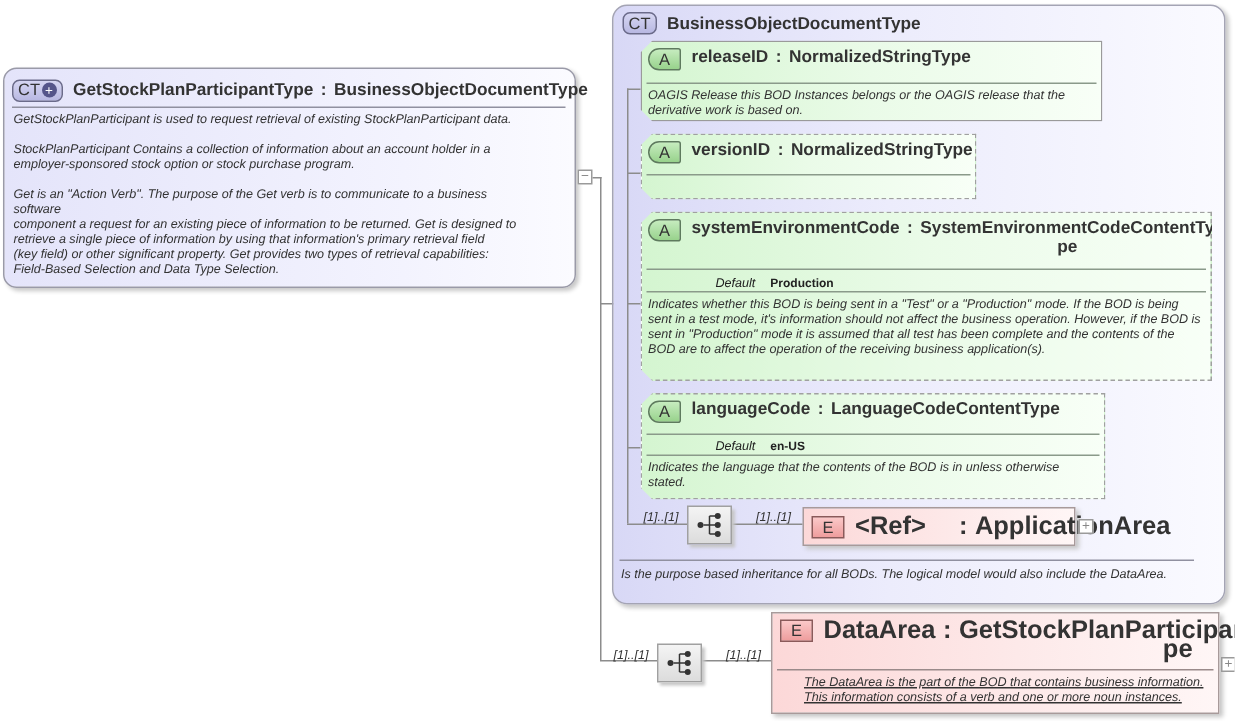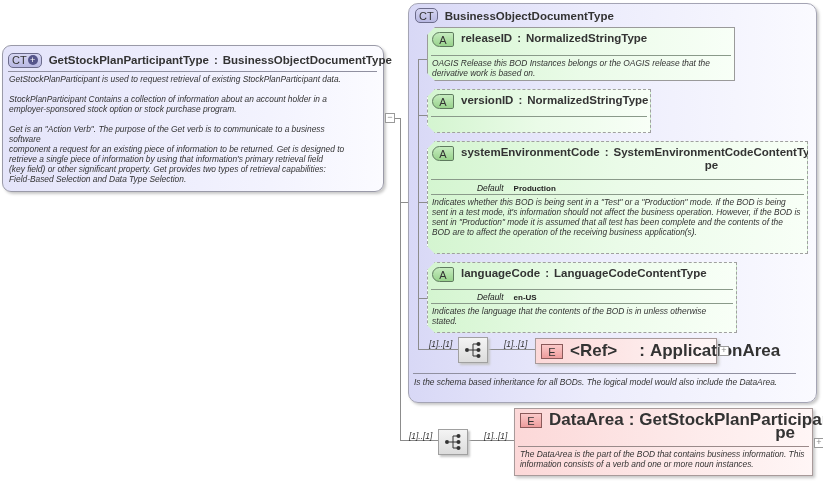--- a/index.html
+++ b/index.html
@@ -99,21 +99,21 @@
   }
   .e-badge {
     flex: none; display: inline-flex; align-items: center; justify-content: center;
     width: 22px; height: 15px; border: 1px solid #8a5a5a; background: linear-gradient(#fbc9c9, #ee9d9d);
     font-size: 11px; color: #333; margin-right: 7px;
   }
   .elem-head { position: absolute; left: 5px; top: 4px; right: 4px; display: flex; align-items: flex-start; }
   .elem-title { font-size: 17px; font-weight: bold; color: #333; line-height: 13px; }
   .elem-title .sep { padding: 0 5px; }
   .elem-rule { position: absolute; left: 3px; right: 3px; height: 1px; background: #9a8a8a; }
-  .elem-doc { position: absolute; left: 5px; right: 4px; font-size: 8.4px; font-style: italic; line-height: 10px; color: #333; }
+  .elem-doc { position: absolute; left: 21px; right: 4px; font-size: 8.4px; font-style: italic; line-height: 10px; color: #333; text-decoration: underline; }
 </style>
 </head>
 <body>
 
 <div class="line" style="left:394px;top:118px;width:7px;height:1px;"></div>
 <div class="line" style="left:400px;top:118px;width:1px;height:322px;"></div>
 <div class="line" style="left:400px;top:202px;width:9px;height:1px;"></div>
 <div class="line" style="left:400px;top:440px;width:38px;height:1px;"></div>
 <div class="line" style="left:468px;top:440px;width:46px;height:1px;"></div>
 
@@ -223,21 +223,21 @@
   <span class="card" style="left:95px;top:335px;">[1]..[1]</span>
   <div class="elem" style="left:126px;top:334px;width:182px;height:26px;">
     <div class="elem-head" style="top:5px;">
       <span class="e-badge">E</span>
       <span class="elem-title"><span>&lt;Ref&gt;</span><span class="sep" style="padding-left:22px;">:</span><span>ApplicationArea</span></span>
     </div>
   </div>
   <div class="collapse-btn" style="left:310px;top:342px;">+</div>
 
   <div class="bod-rule"></div>
-  <div class="bod-doc">Is the schema based inheritance for all BODs. The logical model would also include the DataArea.</div>
+  <div class="bod-doc">Is the purpose based inheritance for all BODs. The logical model would also include the DataArea.</div>
 </div>
 
 <span class="card" style="left:409px;top:431px;">[1]..[1]</span>
 <div class="seq" style="left:438px;top:429px;">
   <svg width="28" height="24" viewBox="0 0 28 24">
     <circle cx="8" cy="12" r="2" fill="#333"></circle>
     <line x1="10" y1="12" x2="14" y2="12" stroke="#333" stroke-width="1"></line>
     <line x1="14" y1="6" x2="14" y2="18" stroke="#333" stroke-width="1"></line>
     <line x1="14" y1="6" x2="18" y2="6" stroke="#333" stroke-width="1"></line>
     <line x1="14" y1="12" x2="18" y2="12" stroke="#333" stroke-width="1"></line>

